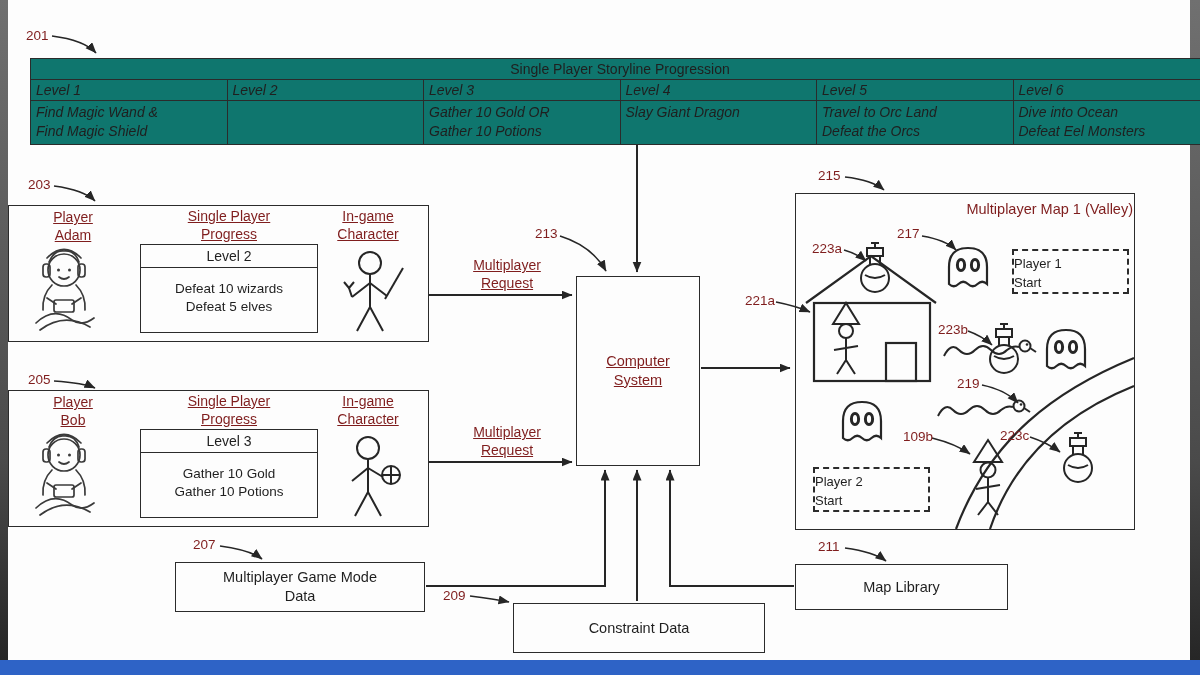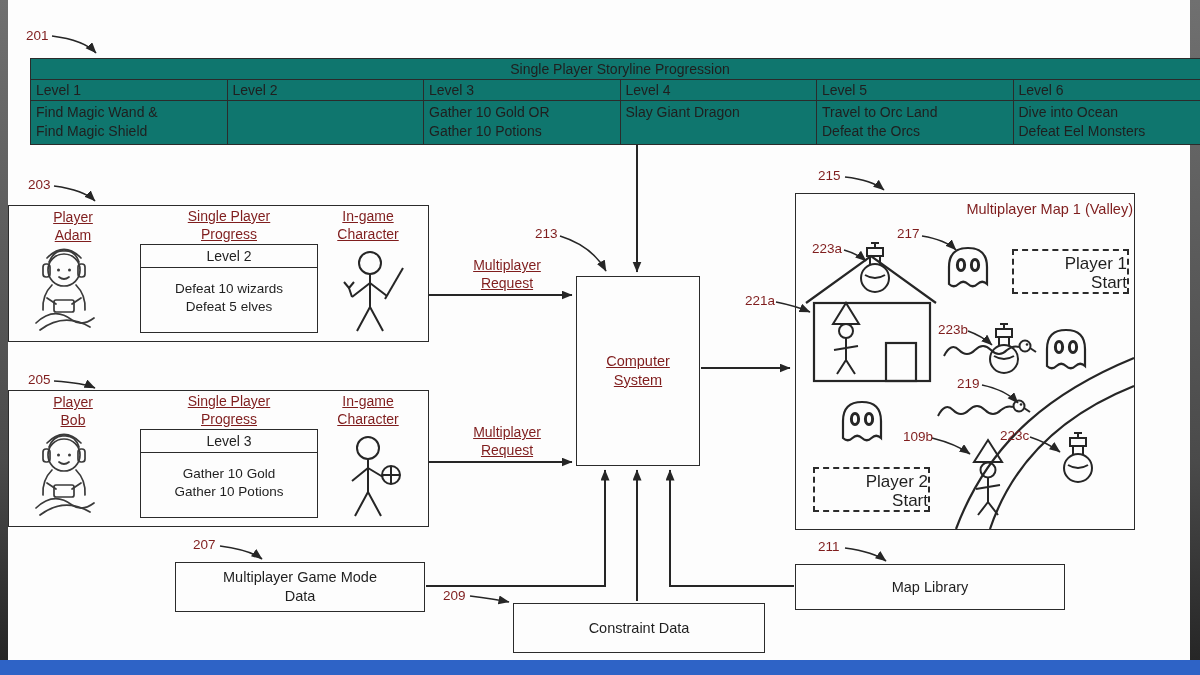--- a/index.html
+++ b/index.html
@@ -10,27 +10,27 @@
   .edge { position:absolute; top:0; height:660px; background:linear-gradient(#707070,#4a4a4a 70%,#262626); }
   .edge.left { left:0; width:8px; }
   .edge.right { right:0; width:10px; }
   .bottombar { position:absolute; left:0; bottom:0; width:1200px; height:15px; background:#2e63c6; }
 
   svg.wires { position:absolute; left:0; top:0; width:1200px; height:675px; }
 
   .lbl { position:absolute; font-size:13.5px; color:#7f1d1d; white-space:nowrap; }
   .lbl2 { text-align:center; font-size:14px; line-height:18px;text-decoration:underline; }
   .box { position:absolute; border:1.6px solid #2b2b2b; background:transparent; }
-  .dashedbox { position:absolute; border:2px dashed #2b2b2b; text-align:right; font-size:17px; line-height:19px; padding-top:3px; }
+  .dashedbox { position:absolute; border:2px dashed #2b2b2b; text-align:left; font-size:13px; line-height:19px; padding-top:3px; }
 
   
   .tbl { position:absolute; left:10px; top:58px; width:1180px; border:1.6px solid #2b2b2b; background:#0f766e;margin-left:20px; }
   .tbl-title { text-align:center; font-size:14px; line-height:18px; padding:1px 0; border-bottom:1.6px solid #2b2b2b; }
   .tbl-grid { display:flex; }
-  .tbl-col { flex:1 1 0; border-right:1.6px solid #2b2b2b; }
+  .tbl-col { flex:1 1 0; border-right:1.6px solid #2b2b2b;font-style:italic; }
   .tbl-col:last-child { border-right:none; }
   .tbl-h { font-size:14px; line-height:18px; padding:1px 5px; border-bottom:1.6px solid #2b2b2b; }
   .tbl-cell { font-size:14px; line-height:19px; min-height:41px; padding:2px 5px 3px; }
 
   
   .level-box { }
   .level-head { height:23px; border-bottom:1.6px solid #2b2b2b; text-align:center; font-size:14px; line-height:22px; }
   .level-tasks { padding-top:12px; text-align:center; font-size:13.5px; line-height:18px; }
 
   .center-text { text-align:center; font-size:14.5px; line-height:19px; }
@@ -301,17 +301,17 @@
     <div>Start</div>
   </div>
 
   <div class="box center-text" style="left:175px;top:562px;width:250px;height:50px;padding-top:5px">
     <div>Multiplayer Game Mode</div>
     <div>Data</div>
   </div>
   <div class="box center-text" style="left:513px;top:603px;width:252px;height:50px;padding-top:15px">
     <div>Constraint Data</div>
   </div>
-  <div class="box center-text" style="left:795px;top:564px;width:270px;height:46px;padding-top:13px">
+  <div class="box center-text" style="left:795px;top:564px;width:213px;height:46px;padding-top:13px">
     <div>Map Library</div>
   </div>
 
 </div>
 
 </body></html>

